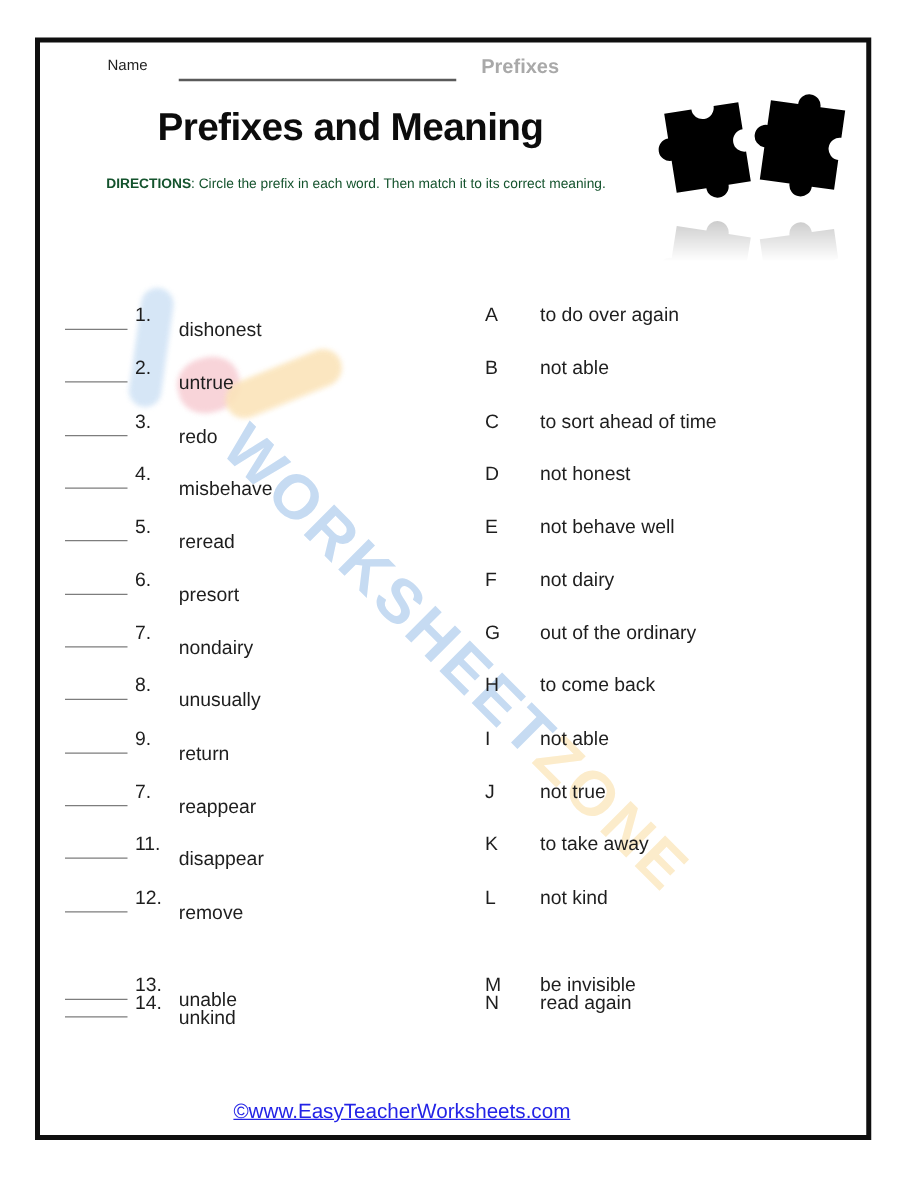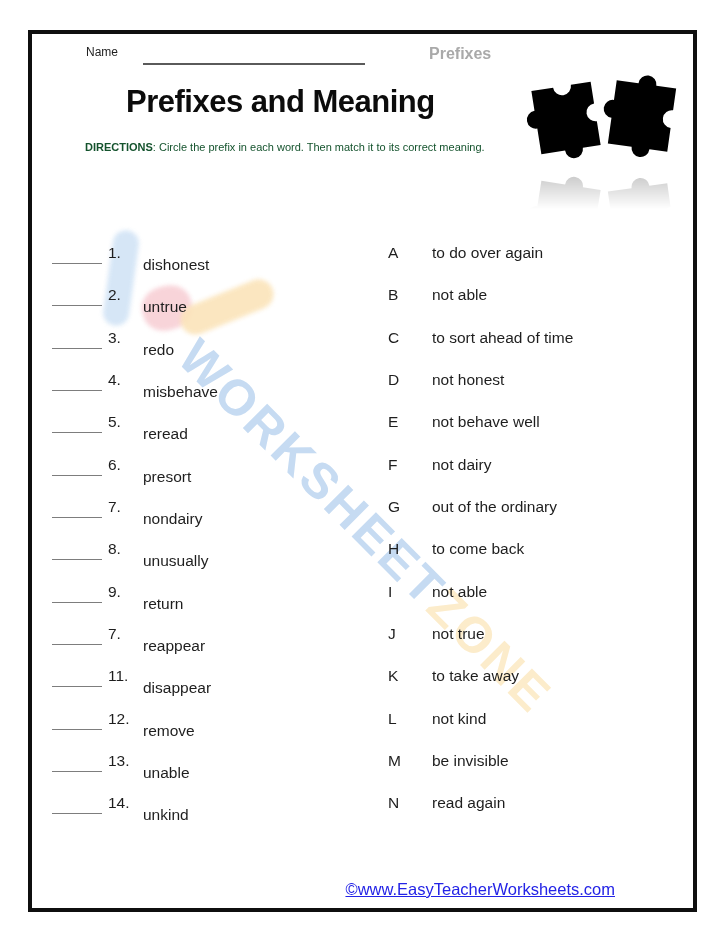--- a/index.html
+++ b/index.html
@@ -8,21 +8,21 @@
     font-family:"Liberation Sans", sans-serif;color:#1e1e1e;overflow:hidden;
   }
   .frame{
     position:absolute;left:28px;top:30px;width:669px;height:882px;
     box-sizing:border-box;border:4px solid #0f0f0f;background:#ffffff;z-index:0;
   }
   
   .name-label{position:absolute;left:86px;top:45px;font-size:12px;font-weight:normal;z-index:3;}
   .name-line{position:absolute;left:143px;top:44px;width:222px;height:19px;
     border-bottom:2px solid #5a5a5a;z-index:3;}
-  .corner-tag{position:absolute;left:385px;top:45px;font-size:16px;font-weight:bold;color:#a9a9a9;z-index:3;margin-left:44px;}
+  .corner-tag{position:absolute;left:385px;top:45px;font-size:16px;font-weight:bold;color:#a9a9a9;z-index:3;}
   .title{position:absolute;left:126px;top:84px;font-size:31px;font-weight:bold;
     letter-spacing:-0.5px;color:#0c0c0c;z-index:3;}
   .directions{position:absolute;left:85px;top:136px;width:408px;font-size:11px;
     line-height:22px;color:#14532d;z-index:3;}
   .directions b{font-weight:bold;}
   
   .puzzle{position:absolute;left:518px;top:56px;width:168px;height:112px;z-index:3;}
   .puzzle-reflection{position:absolute;left:518px;top:167px;width:168px;height:50px;
     overflow:hidden;z-index:2;opacity:.3;
     -webkit-mask-image:linear-gradient(to bottom, rgba(0,0,0,.85), transparent 85%);
@@ -45,21 +45,21 @@
   
   .row{position:absolute;left:0;width:728px;height:24px;line-height:24px;
     font-size:15.5px;z-index:2;}
   .row .blank{position:absolute;left:52px;top:0;width:50px;height:22px;
     border-bottom:1.5px solid #7d7d7d;}
   .row .num{position:absolute;left:108px;top:0;width:34px;}
   .row .word{position:absolute;left:143px;top:0;margin-top:12px;}
   .row .letter{position:absolute;left:388px;top:0;}
   .row .meaning{position:absolute;left:432px;top:0;}
   
-  .footer{position:absolute;left:28px;top:880px;width:587px;text-align:right;z-index:3;}
+  .footer{position:absolute;left:28px;top:880px;width:587px;text-align:center;z-index:3;}
   .footer a{color:#2323e6;text-decoration:underline;font-size:16.5px;cursor:pointer;}
 </style>
 </head>
 <body>
 
 <div class="frame"></div>
 
 <div class="wm-stroke wm-s1"></div>
 <div class="wm-stroke wm-s2"></div>
 <div class="wm-stroke wm-s3"></div>
@@ -169,21 +169,21 @@
   <span class="letter">K</span>
   <span class="meaning">to take away</span>
 </div>
 <div class="row" style="top:707px">
   <span class="blank"></span>
   <span class="num">12.</span>
   <span class="word">remove</span>
   <span class="letter">L</span>
   <span class="meaning">not kind</span>
 </div>
-<div class="row" style="top:749px">
+<div class="row" style="top:777px">
   <span class="blank"></span>
   <span class="num">13.</span>
   <span class="word">unable</span>
   <span class="letter">M</span>
   <span class="meaning">be invisible</span>
 </div>
 <div class="row" style="top:791px">
   <span class="blank"></span>
   <span class="num">14.</span>
   <span class="word">unkind</span>

